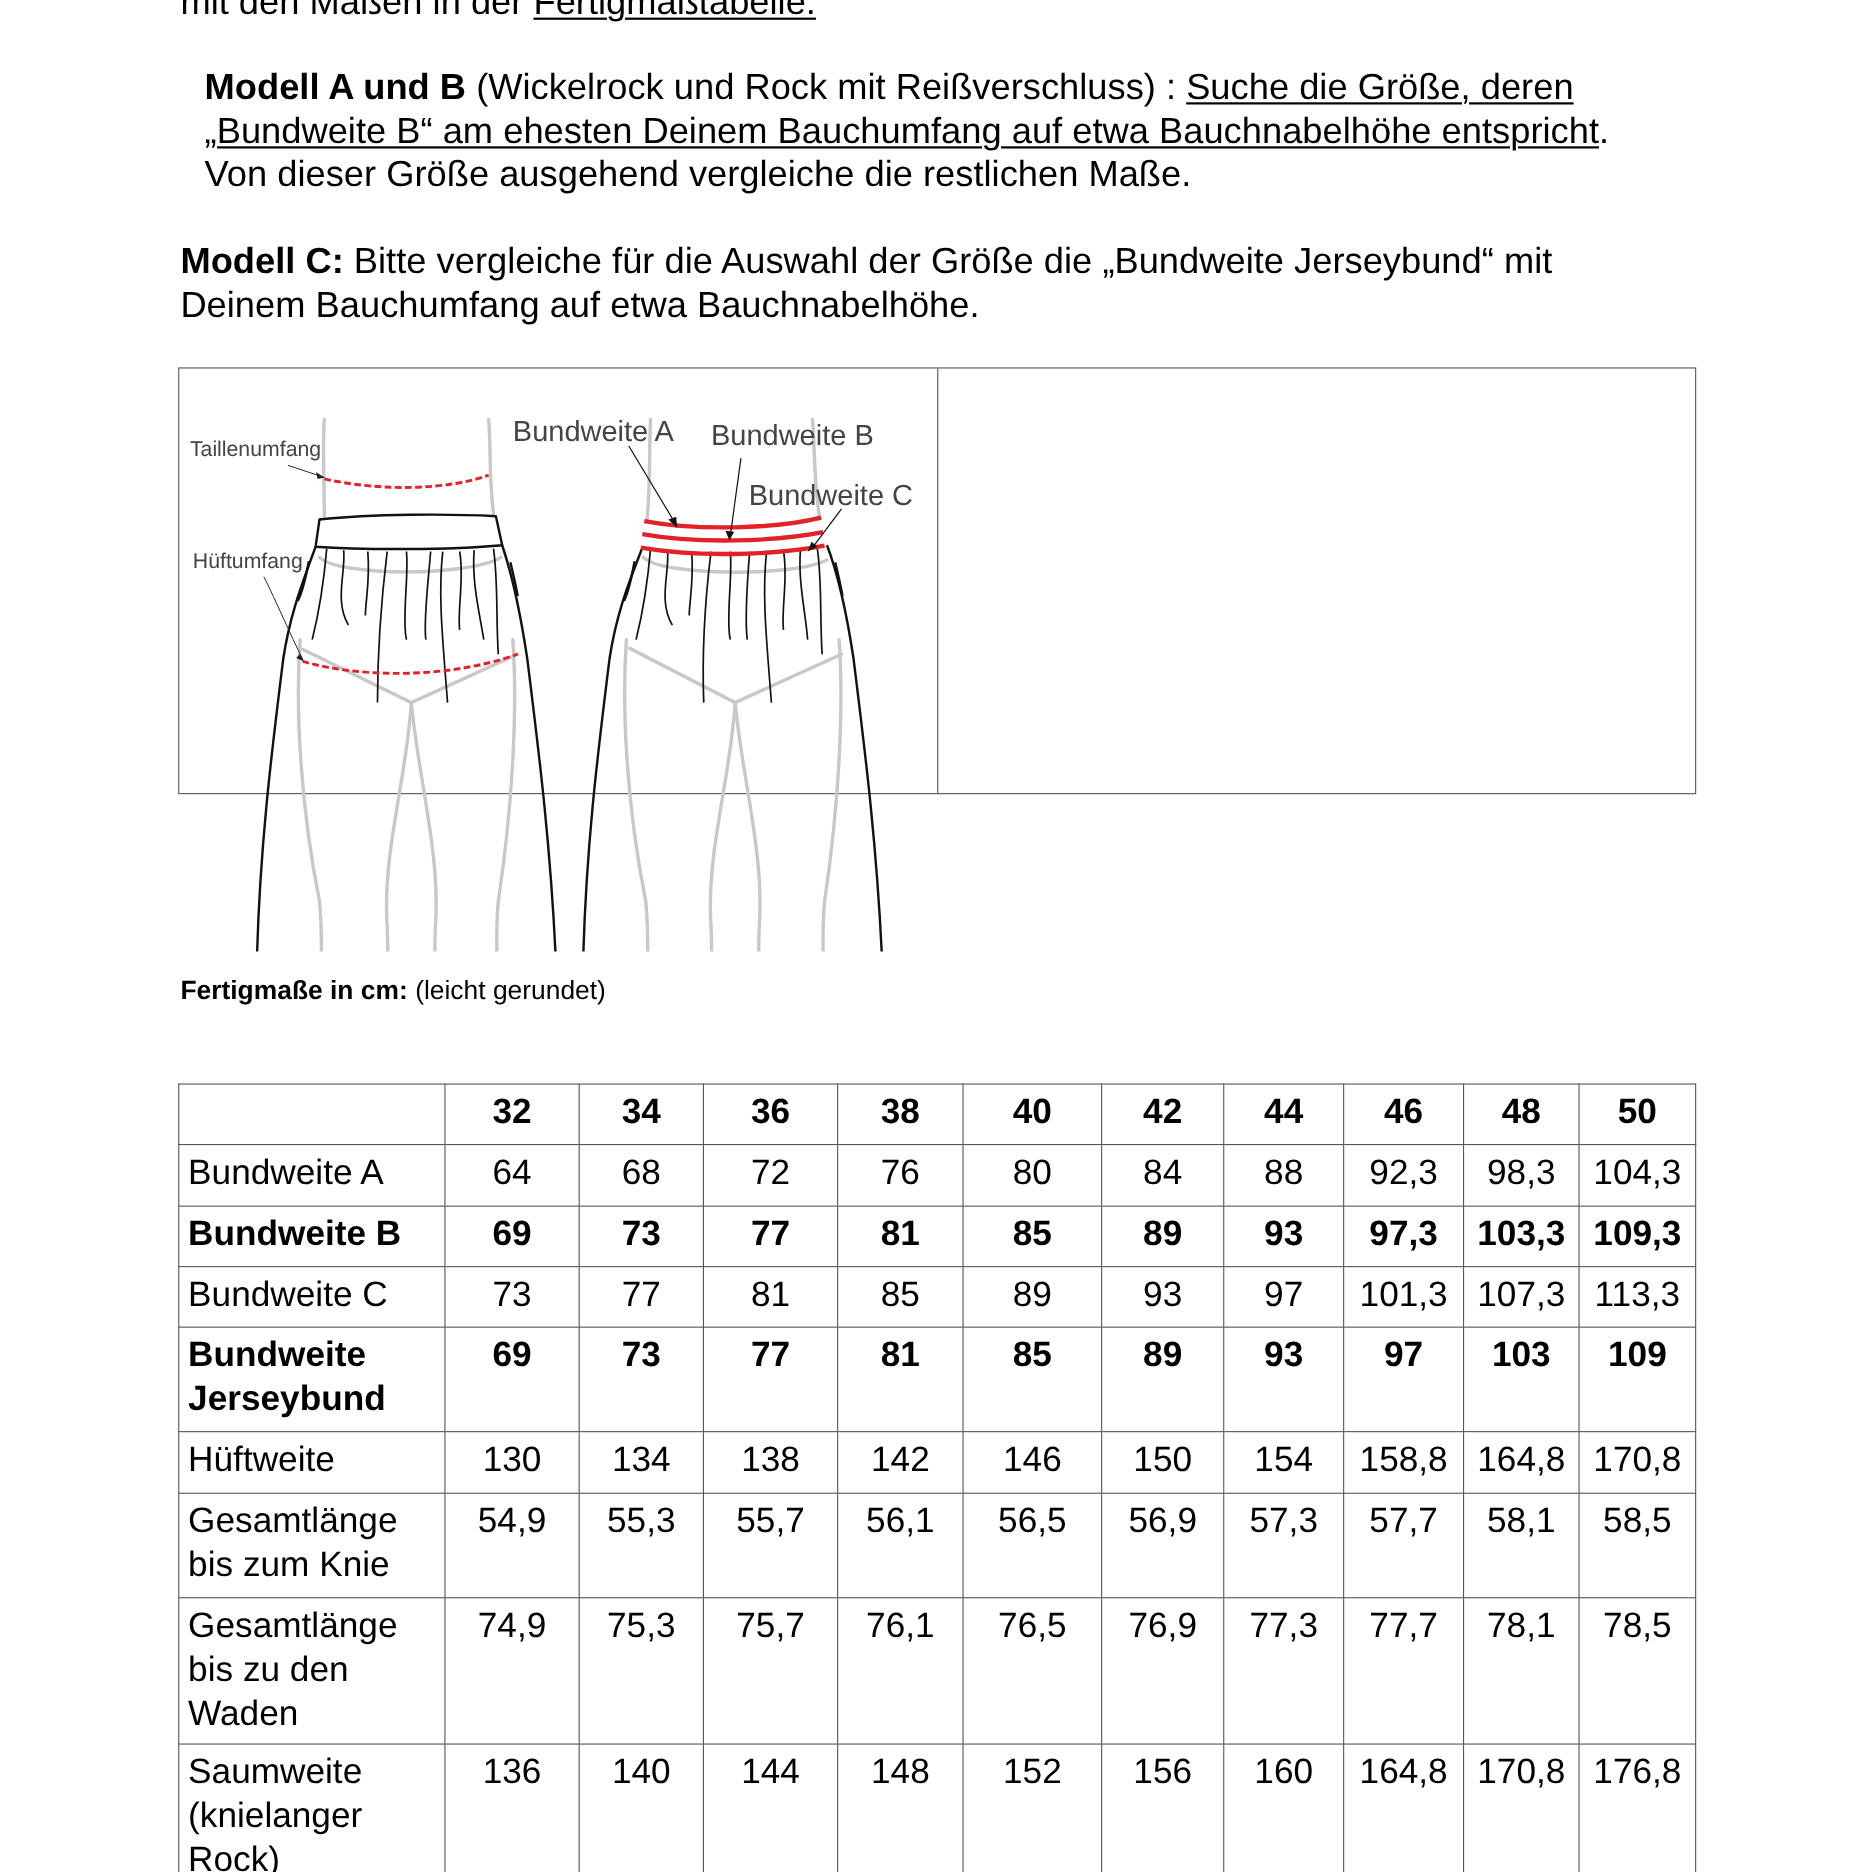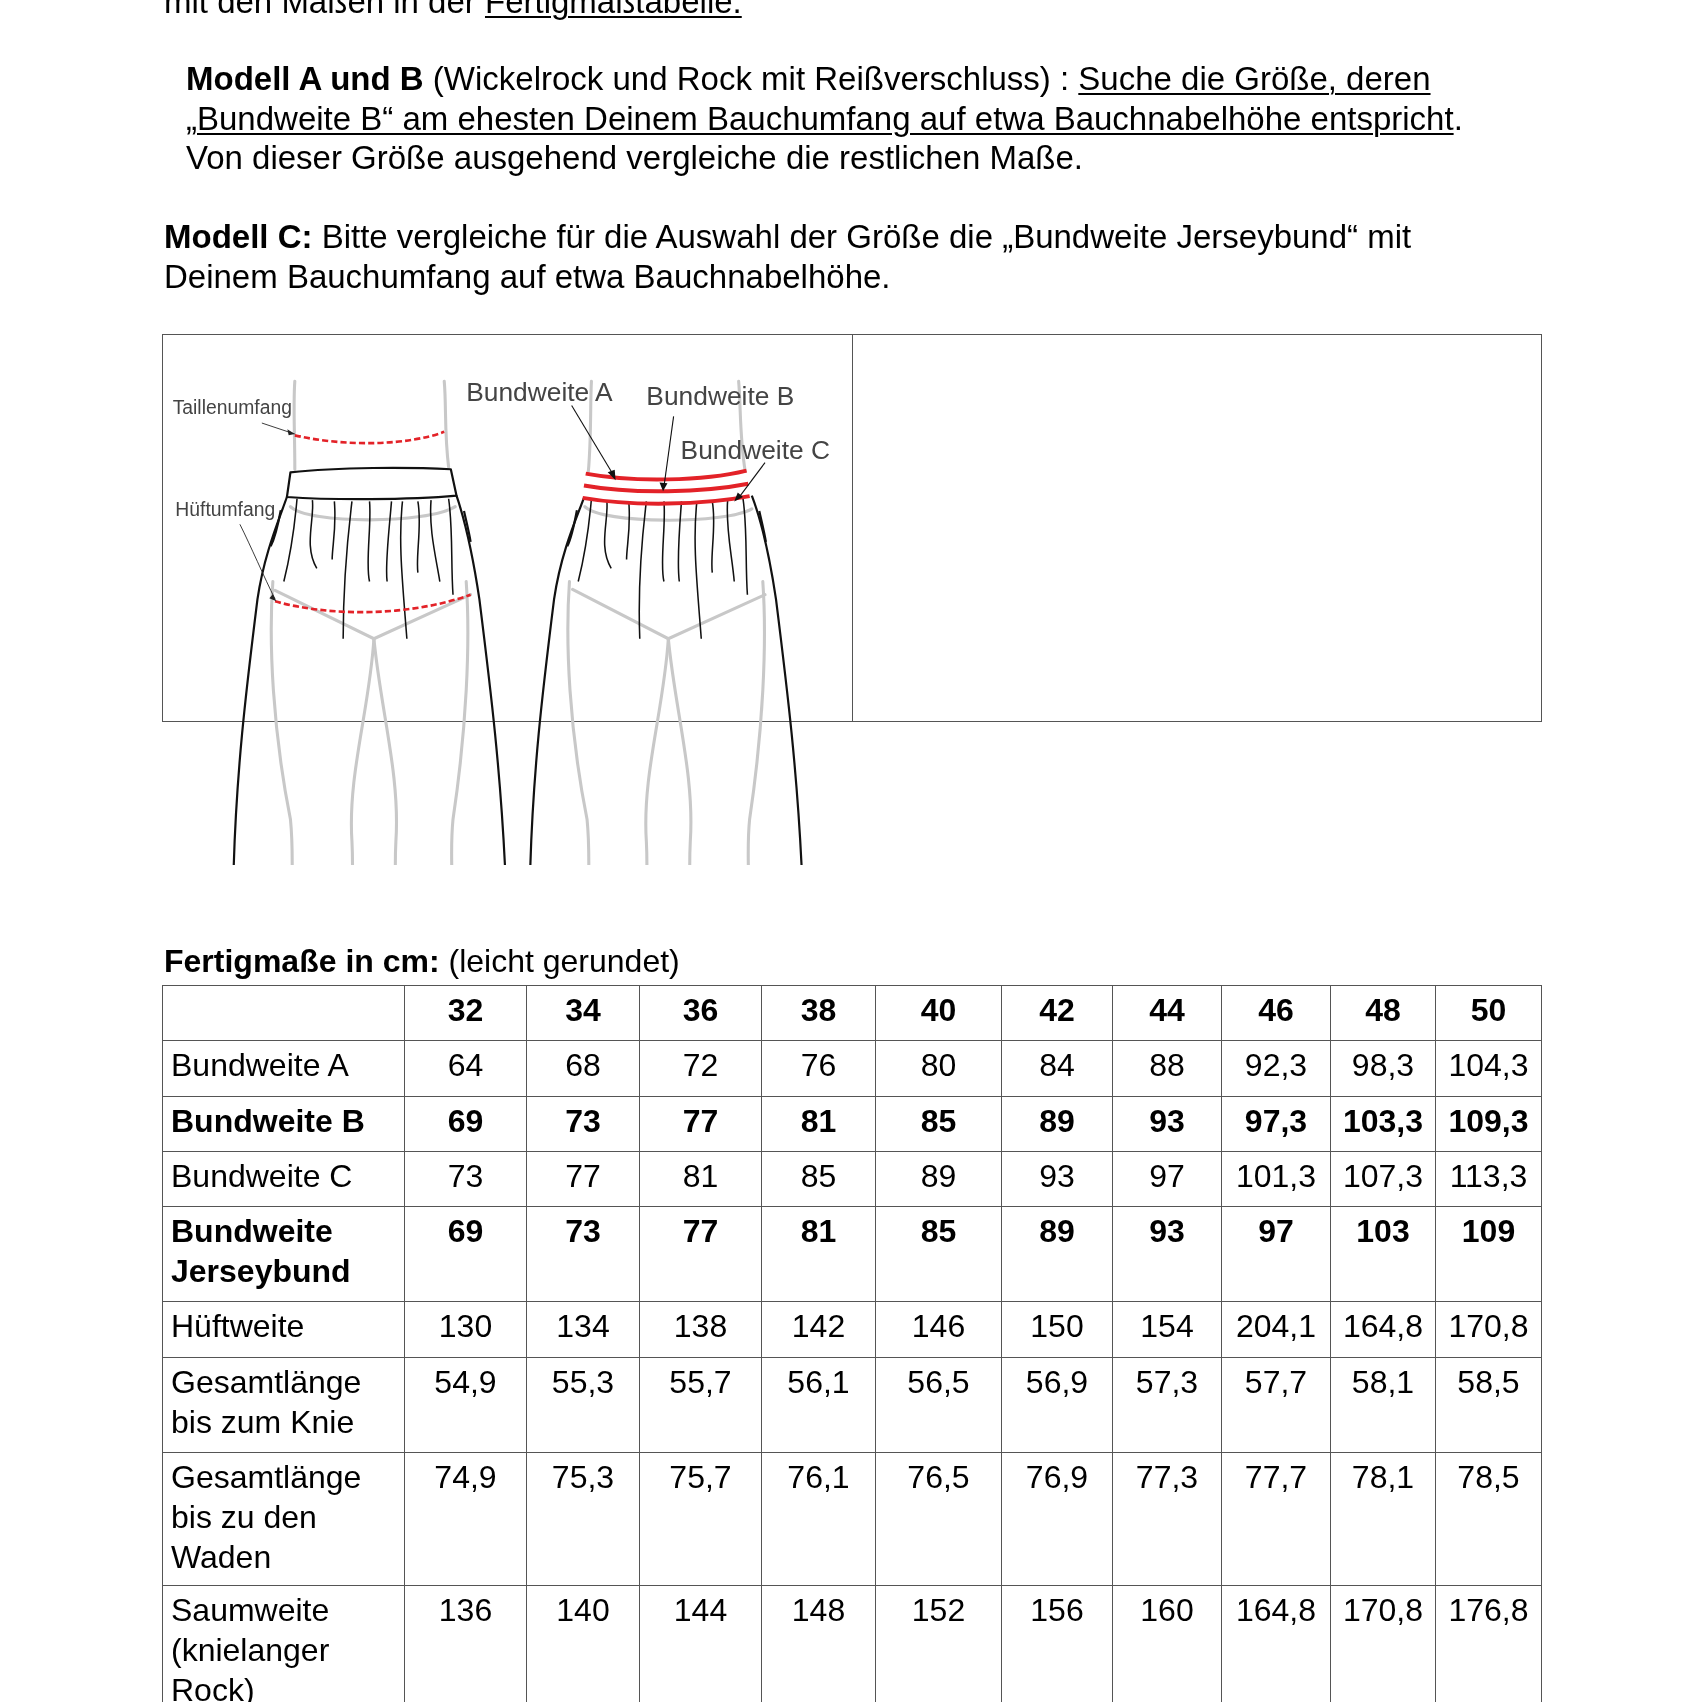--- a/index.html
+++ b/index.html
@@ -10,21 +10,21 @@
     .u { text-decoration: underline; text-underline-offset: 3px; text-decoration-thickness: 2px; }
     #p0 { top: -18px; }
     #p1 { top: 59px; margin-left: 22px; }
     #p2 { top: 217px; }
 
     .figbox { position: absolute; left: 162px; top: 334px; width: 1380px; height: 388px; border: 1.5px solid #555; }
     .figbox .divider { position: absolute; left: 689px; top: 0; bottom: 0; border-left: 1.5px solid #555; }
     .figbox .illus { position: absolute; left: 0; top: 0; width: 689px; height: 530px; }
     .figbox .legend { position: absolute; left: 698px; top: 48px; font-size: 32px; line-height: 40px; width: 670px; }
 
-    .tcap { position: absolute; left: 164px; top: 943px; font-size: 32px; white-space: nowrap; }
+    .tcap { position: absolute; left: 164px; top: 887px; font-size: 24px; white-space: nowrap; }
     .tcap b { font-weight: bold; }
 
     table.sizes { position: absolute; left: 162px; top: 985px; border-collapse: collapse; table-layout: fixed; font-size: 32px; }
     table.sizes td, table.sizes th { border: 1.5px solid #555; vertical-align: top; padding: 4px 6px 0 8px; line-height: 40px; font-weight: normal; }
     table.sizes td.num, table.sizes th.num { text-align: center; padding-left: 2px; padding-right: 2px; }
     table.sizes tr.bold td, table.sizes th { font-weight: bold; }
     table.sizes td.label { text-align: left; }
   </style>
 </head>
 <body>
@@ -233,21 +233,21 @@
     </tr>
     <tr style="height:56px">
       <td class="label">Hüftweite</td>
       <td class="num">130</td>
       <td class="num">134</td>
       <td class="num">138</td>
       <td class="num">142</td>
       <td class="num">146</td>
       <td class="num">150</td>
       <td class="num">154</td>
-      <td class="num">204,1</td>
+      <td class="num">158,8</td>
       <td class="num">164,8</td>
       <td class="num">170,8</td>
     </tr>
     <tr style="height:95px">
       <td class="label">Gesamtlänge bis zum Knie</td>
       <td class="num">54,9</td>
       <td class="num">55,3</td>
       <td class="num">55,7</td>
       <td class="num">56,1</td>
       <td class="num">56,5</td>

